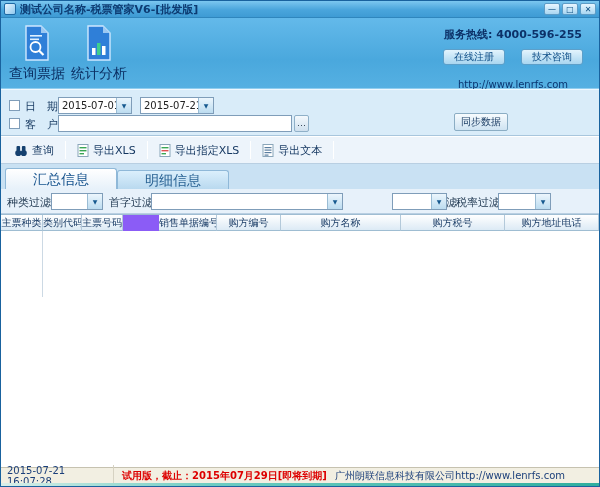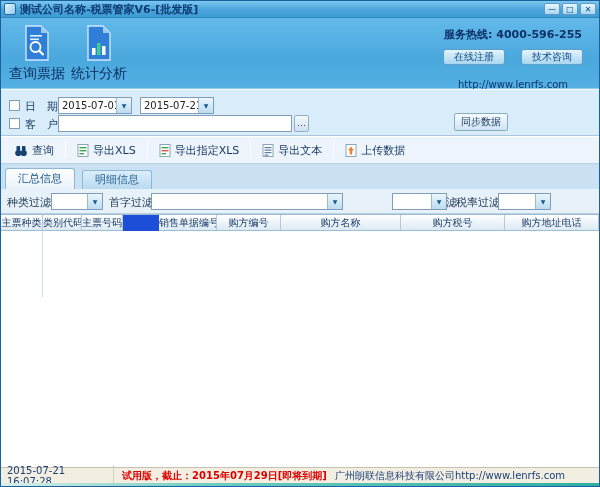--- a/index.html
+++ b/index.html
@@ -1,20 +1,20 @@
 <!DOCTYPE html>
 <html><head>
 <meta charset="utf-8">
 <style>
   * { margin:0; padding:0; box-sizing:border-box; }
   html,body { background:#9db8c8; }
   body { font-family:"DejaVu Sans","Liberation Sans",sans-serif; }
   .window{
     position:relative; width:600px; height:487px;
-    border:1px solid #19629e; background:#1d4ed8; overflow:hidden;
+    border:1px solid #19629e; background:#8b5cf6; overflow:hidden;
   }
   
   .titlebar{
     position:absolute; top:0; left:0; right:0; height:17px;
     background:linear-gradient(180deg,#7cc7f0 0%,#4aa5dc 55%,#3e9bd4 100%);
     display:flex; align-items:center; padding:0 3px;
     border-bottom:1px solid #2f86bd;
   }
   .title-icon{ width:12px; height:12px; margin-right:4px; flex:0 0 auto;
     background:linear-gradient(135deg,#eaf6ff,#8ec8ee); border:1px solid #1f6aa5; border-radius:2px; }
@@ -79,23 +79,23 @@
   }
   .abtn{ display:inline-flex; align-items:center; gap:4px; padding:2px 7px; font-size:11px; color:#12355f; border-radius:2px; }
   .abtn svg{ flex:0 0 auto; }
   .asep{ width:1px; height:18px; background:#b7cedf; border-right:1px solid #fff; }
   
   .tabstrip{
     position:absolute; top:163px; left:0; right:0; height:25px;
     background:#c9e1f3; padding:4px 0 0 4px; display:flex; align-items:flex-end;
   }
   .tab{
-    font-size:11px; padding:0 12px; height:19px; line-height:18px; color:#2a6394;
+    font-size:14px; padding:0 27px; height:19px; line-height:18px; color:#2a6394;
     background:linear-gradient(180deg,#dbeffc,#b9d9ef);
-    border:1px solid #8fb8d8; border-bottom:none; border-radius:3px 3px 0 0; margin-right:7px;
+    border:1px solid #8fb8d8; border-bottom:none; border-radius:3px 3px 0 0; margin-right:0;
   }
   .tab.active{
     height:21px; line-height:20px; color:#14518c;
     background:linear-gradient(180deg,#ffffff,#e7f1fa);
   }
   
   .filterbar{
     position:absolute; top:188px; left:0; right:0; height:25px;
     background:#e7f1fa; border-bottom:1px solid #b9cfe2;
   }
@@ -238,27 +238,20 @@
       <svg width="12" height="13" viewBox="0 0 12 13">
         <rect x="1" y="0.5" width="10" height="12" fill="#ffffff" stroke="#8aa6ba"></rect>
         <rect x="2.5" y="3" width="7" height="1.2" fill="#5a7ea0"></rect>
         <rect x="2.5" y="5.5" width="7" height="1.2" fill="#5a7ea0"></rect>
         <rect x="2.5" y="8" width="7" height="1.2" fill="#5a7ea0"></rect>
         <rect x="2.5" y="10.5" width="4" height="1.2" fill="#5a7ea0"></rect>
       </svg>
       <span>导出文本</span>
     </span>
     <span class="asep"></span>
-    <span class="abtn">
-      <svg width="12" height="13" viewBox="0 0 12 13">
-        <rect x="1" y="0.5" width="10" height="12" fill="#ffffff" stroke="#8aa6ba"></rect>
-        <path d="M6 2.5 L9 6.5 H7.2 V10.5 H4.8 V6.5 H3 Z" fill="#f08030"></path>
-      </svg>
-      <span>上传数据</span>
-    </span>
   </div>
 
   <div class="tabstrip">
     <span class="tab active">汇总信息</span>
     <span class="tab">明细信息</span>
   </div>
 
   <div class="filterbar">
     <span class="flabel" style="left:6px;">种类过滤</span>
     <div class="combo" style="left:50px; top:4px; width:52px;">

